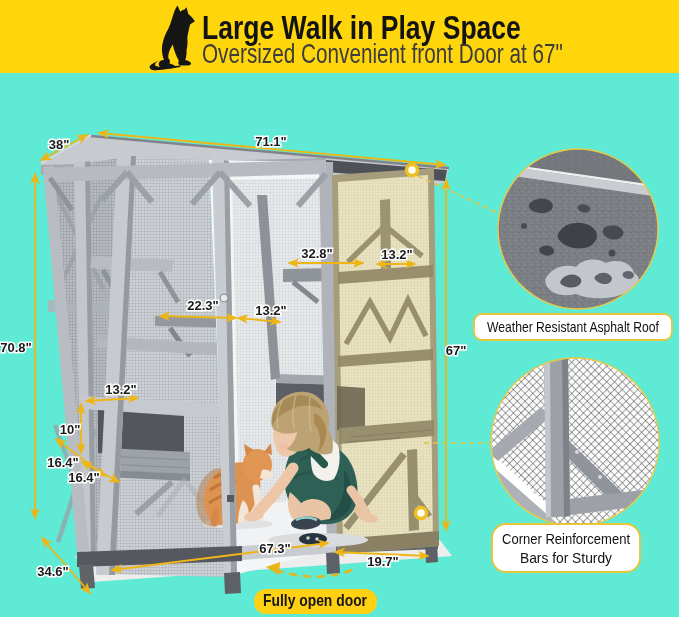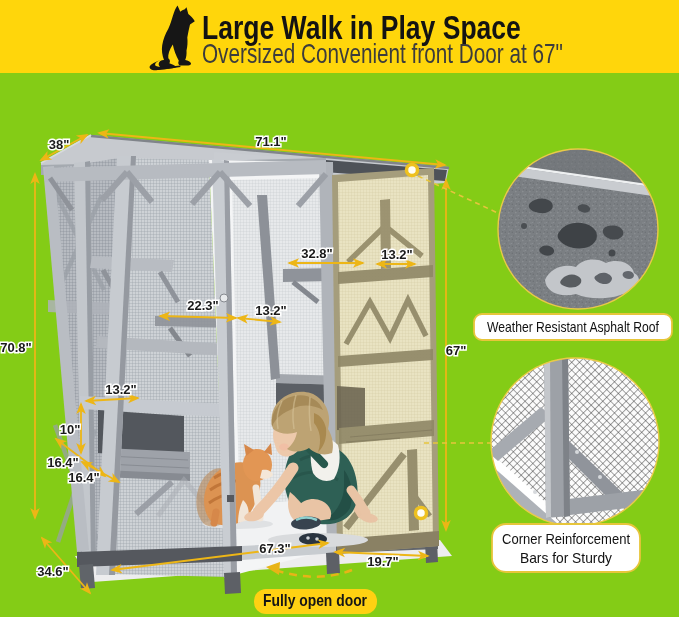--- a/index.html
+++ b/index.html
@@ -1,17 +1,17 @@
 <!DOCTYPE html>
 <html><head>
 <meta charset="utf-8">
 <style>
   html,body{margin:0;padding:0;}
   body{width:679px;height:617px;background:#fff;font-family:"Liberation Sans",sans-serif;overflow:hidden;}
-  .page{position:relative;width:679px;height:617px;background:#84cc16;}
+  .page{position:relative;width:679px;height:617px;background:#5eead4;}
   .banner{position:absolute;left:0;top:0;width:679px;height:73px;background:#ffd60b;}
   .title{position:absolute;left:202px;top:10px;font-size:34px;line-height:1;font-weight:bold;color:#131313;transform:scaleX(0.78);transform-origin:left top;white-space:nowrap;}
   .subtitle{position:absolute;left:202px;top:40px;font-size:28px;line-height:1;color:#3c3c3c;transform:scaleX(0.74);transform-origin:left top;white-space:nowrap;}
 </style>
 </head>
 <body>
 <div class="page">
 
 <div class="banner"></div>
 

